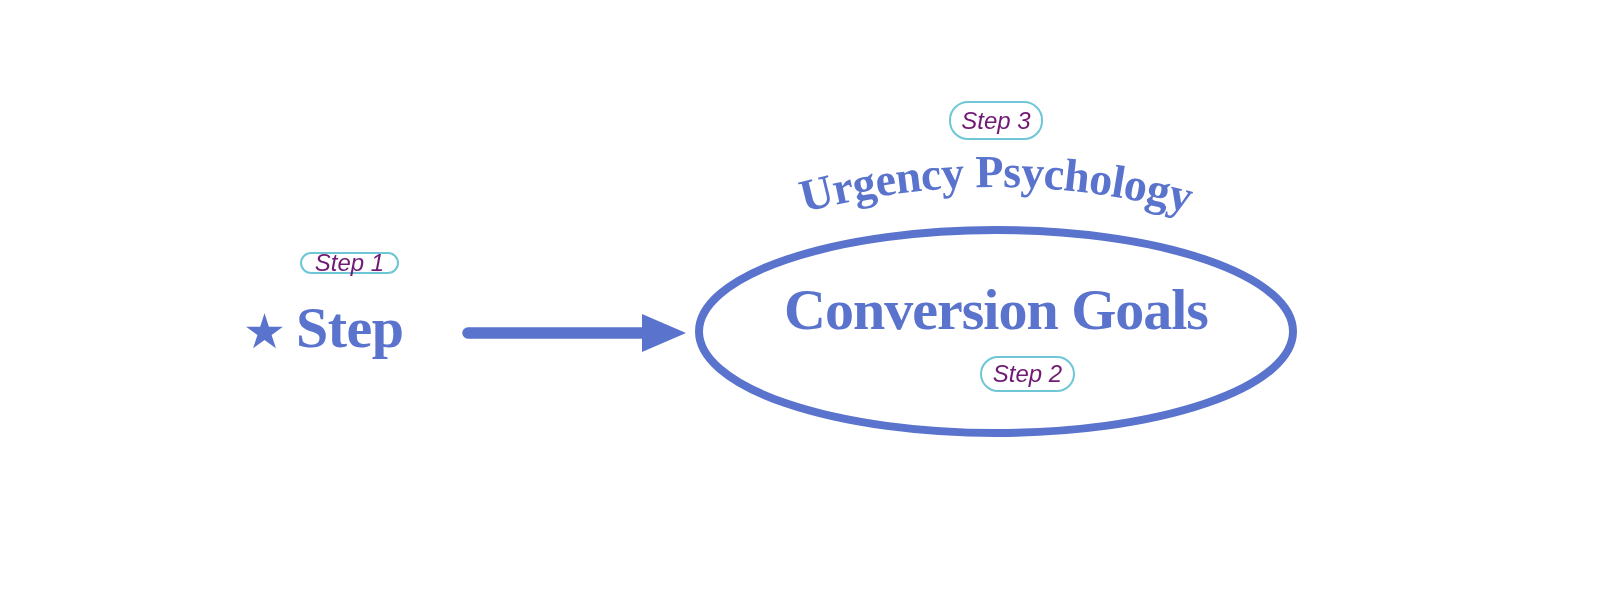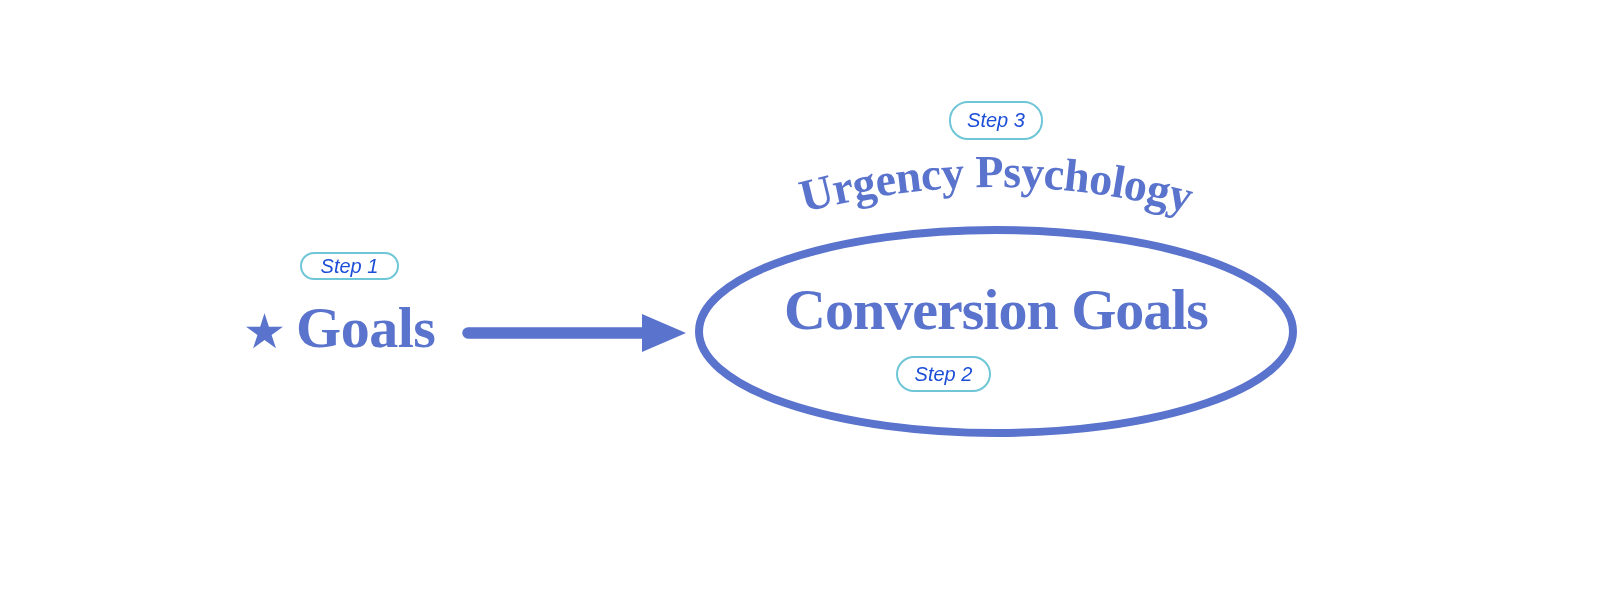--- a/index.html
+++ b/index.html
@@ -44,28 +44,28 @@
   }
   .badge {
     position: absolute;
     box-sizing: border-box;
     display: flex;
     align-items: center;
     justify-content: center;
     border: 2px solid #6ec6d6;
     border-radius: 19px;
     background: #ffffff;
-    color: #1d4ed8;
+    color: #701a75;
     font-style: italic;
-    font-size: 20px;
+    font-size: 24px;
     font-family: "Liberation Sans", sans-serif;
     white-space: nowrap;
   }
-  #badge-step1 { left: 300px; top: 252px; width: 99px; height: 28px; }
-  #badge-step2 { left: 896px; top: 356px; width: 95px; height: 36px; }
+  #badge-step1 { left: 300px; top: 252px; width: 99px; height: 22px; }
+  #badge-step2 { left: 980px; top: 356px; width: 95px; height: 36px; }
   #badge-step3 { left: 949px; top: 101px; width: 94px; height: 39px; }
   .serif-blue {
     color: #5a73cc;
     font-family: "Liberation Serif", serif;
     font-weight: 700;
   }
   .goals-group {
     position: absolute;
     left: 243px;
     top: 299px;
@@ -114,21 +114,21 @@
       <textPath href="#arc-path" startOffset="50%">Urgency Psychology</textPath>
     </text>
   </svg>
 
   <div class="badge" id="badge-step1">
     <span>Step 1</span>
   </div>
 
   <div class="goals-group">
     <span class="star">★</span>
-    <span class="serif-blue goals-text">Goals</span>
+    <span class="serif-blue goals-text">Step</span>
   </div>
 
   <div class="badge" id="badge-step3">
     <span>Step 3</span>
   </div>
 
   <div class="serif-blue conversion-text">Conversion Goals</div>
 
   <div class="badge" id="badge-step2">
     <span>Step 2</span>

